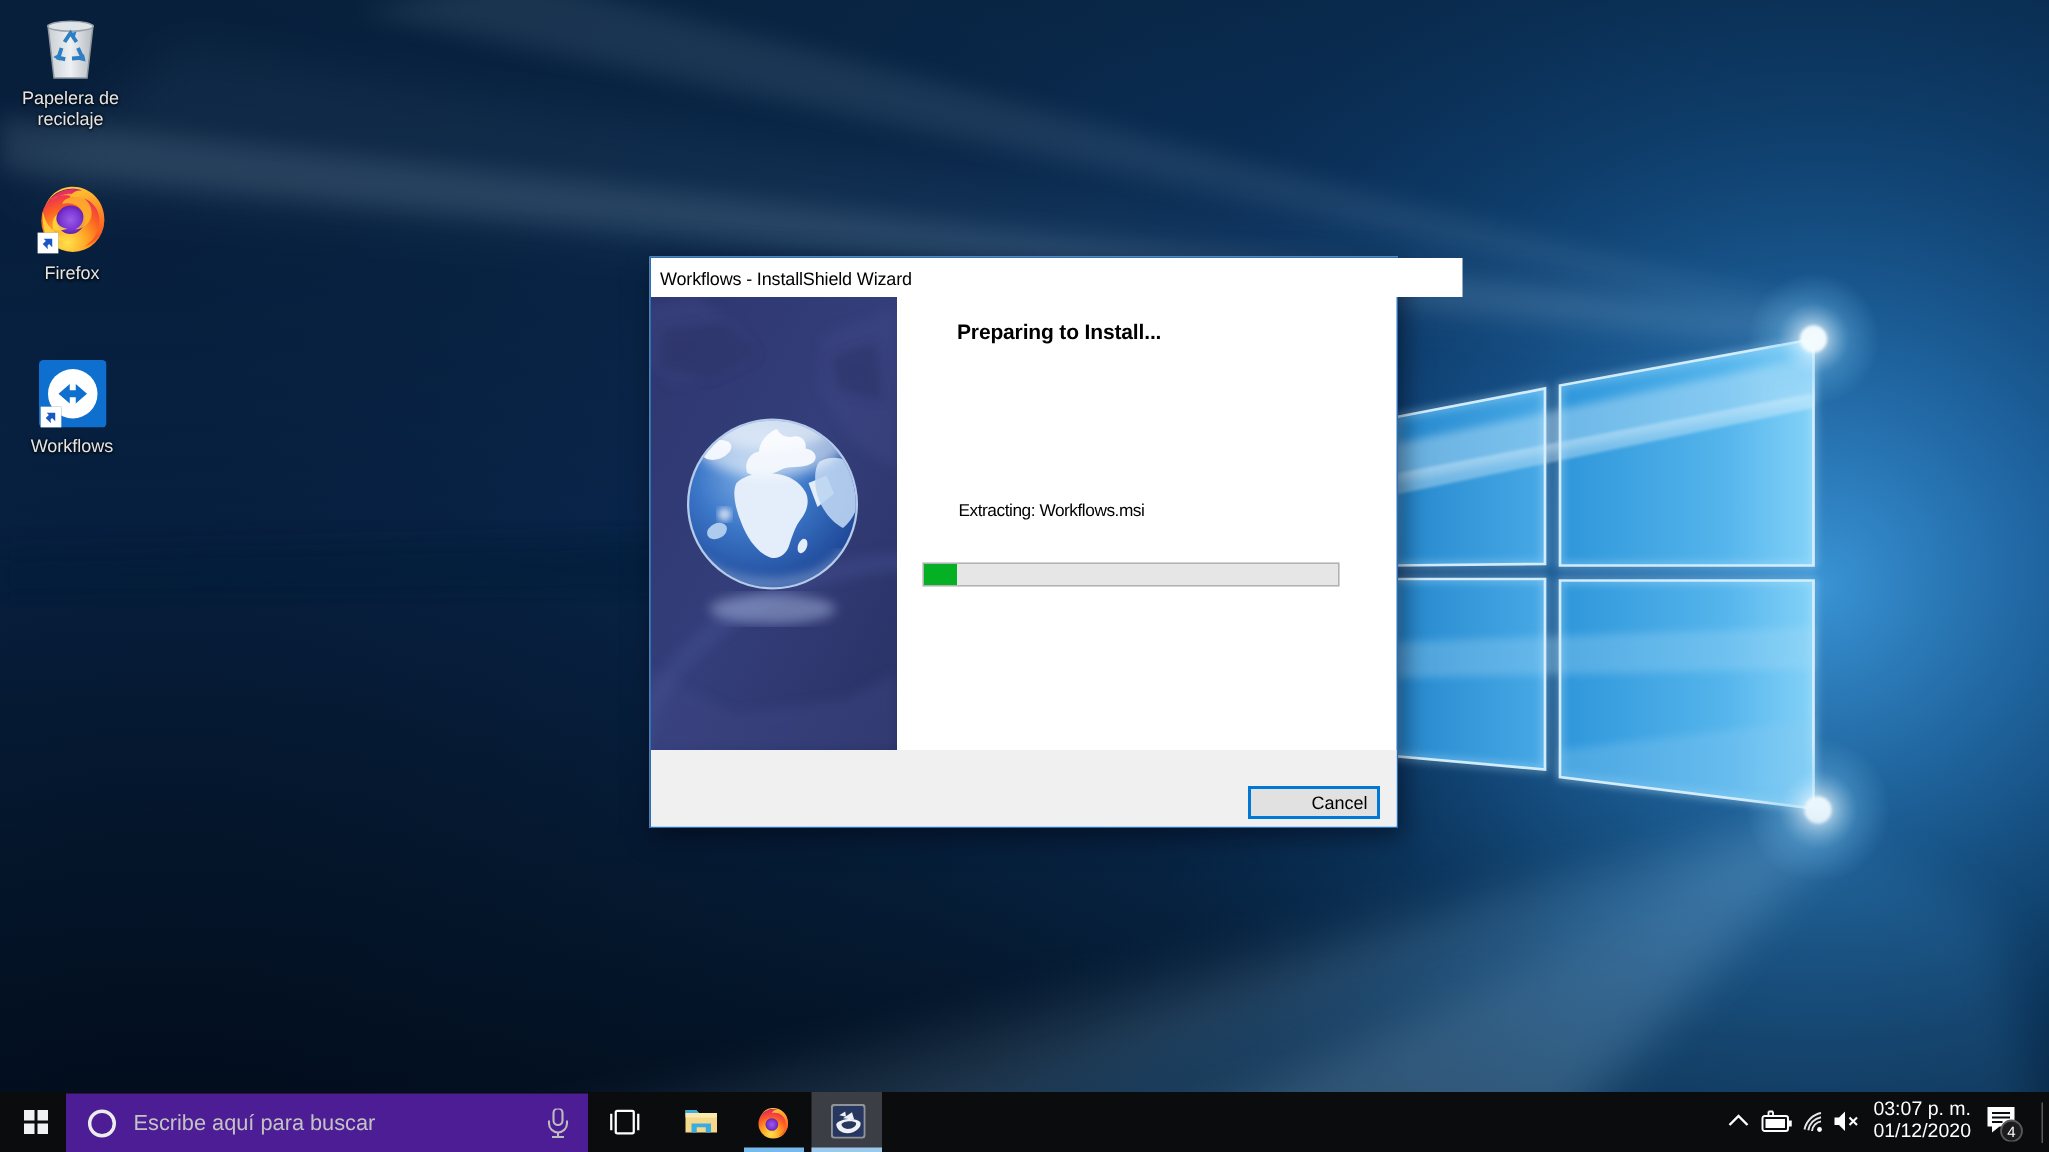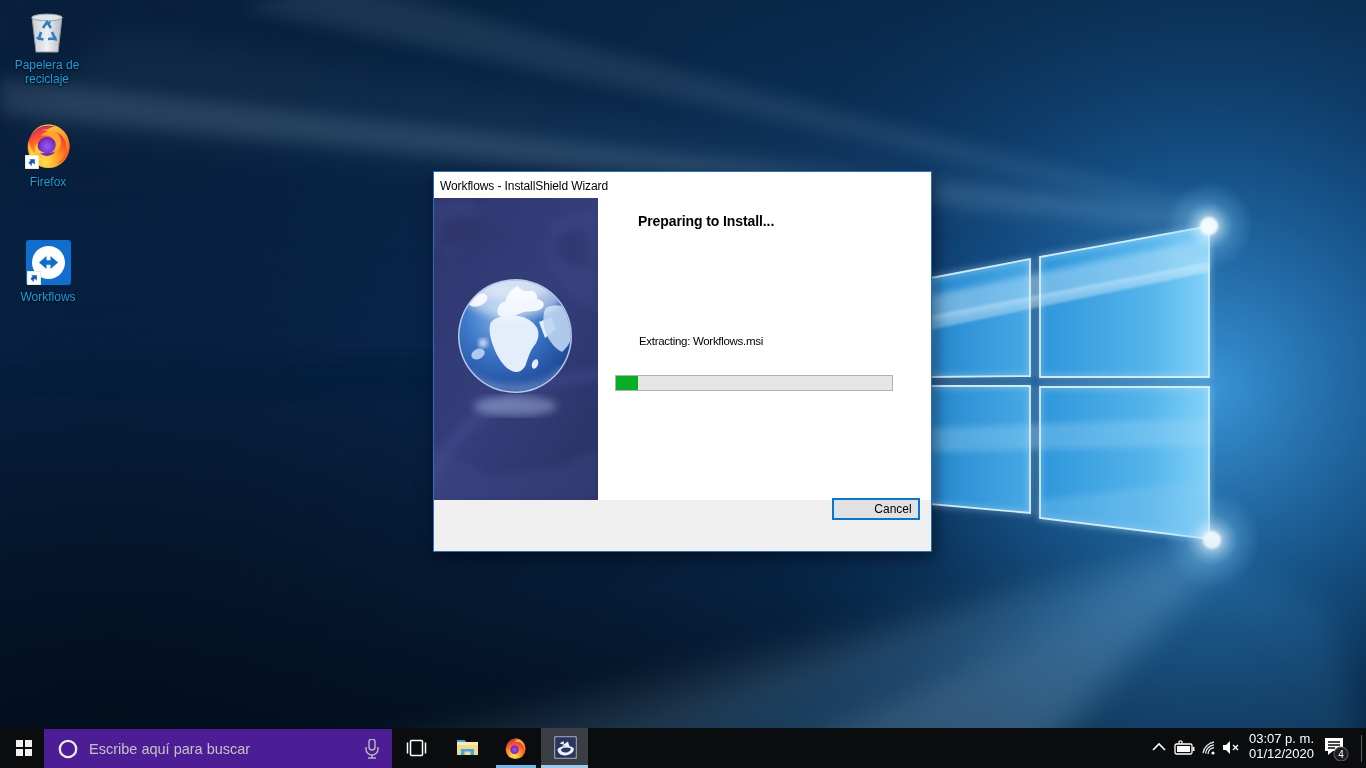--- a/index.html
+++ b/index.html
@@ -1,30 +1,30 @@
 <!DOCTYPE html>
 <html><head>
 <meta charset="utf-8">
 <style>
   html,body{margin:0;padding:0;}
   .screen{position:relative;width:1366px;height:768px;overflow:hidden;
     font-family:"Liberation Sans",sans-serif;background:#0b2d55;}
   .abs{position:absolute;}
-  .dlabel{position:absolute;width:96px;text-align:center;color:#0ea5e9;font-size:12px;
+  .dlabel{position:absolute;width:96px;text-align:center;color:#e5e5e5;font-size:12px;
     line-height:14px;text-shadow:0 1px 2px rgba(0,0,0,.9),0 0 2px rgba(0,0,0,.8);}
   
   .dlg{position:absolute;left:433px;top:171px;width:497px;height:379px;
     background:#fff;border:1px solid #2a70b8;box-shadow:3px 6px 16px rgba(0,6,20,.55);}
   .dlg .title{position:absolute;left:0;top:0;width:100%;height:26px;background:#fff;
-    font-size:12px;letter-spacing:-0.1px;color:#000;}
+    font-size:12px;letter-spacing:-0.1px;color:#000;padding-left:44px;}
   .dlg .title span{position:absolute;left:6px;top:7px;}
   .banner{position:absolute;left:0;top:26px;width:164px;height:302px;}
   .dtext{position:absolute;color:#000;font-size:11.5px;letter-spacing:-0.3px;margin-left:25px;}
   .grayfoot{position:absolute;left:0;top:328px;width:497px;height:51px;background:#f0f0f0;}
-  .cancel{position:absolute;left:398px;top:326px;width:88px;height:22px;box-sizing:border-box;
+  .cancel{position:absolute;left:398px;top:352px;width:88px;height:22px;box-sizing:border-box;
     background:#e1e1e1;border:2px solid #0078d7;font-size:12px;color:#000;text-align:center;
     line-height:18px;z-index:3;padding-left:34px;}
   .pbar{position:absolute;left:181px;top:203px;width:276px;height:14px;background:#e6e6e6;
     border:1px solid #b2b2b2;}
   .pfill{position:absolute;left:0;top:0;width:22px;height:14px;background:#06b025;}
   
   .taskbar{position:absolute;left:0;top:728px;width:1366px;height:40px;background:#0a0c0e;}
   .searchbox{position:absolute;left:44px;top:1px;width:348px;height:39px;background:#4c1d95;}
   .stext{position:absolute;left:45px;top:12px;font-size:14.5px;color:#c3c3c3;}
   .tray-time{position:absolute;left:1242px;top:3px;width:72px;text-align:right;color:#fff;

